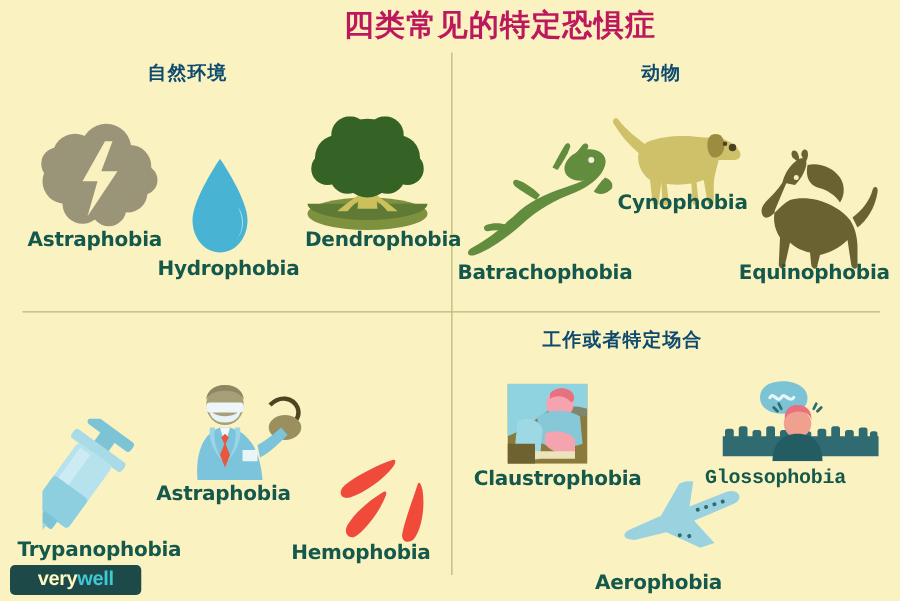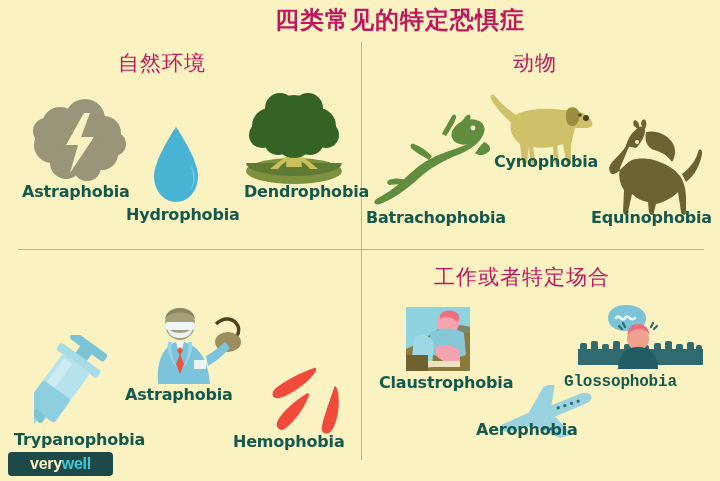--- a/index.html
+++ b/index.html
@@ -19,22 +19,22 @@
   .main-title{
     position:absolute;left:0;top:4px;width:720px;
     text-align:center;
     font-size:24px;font-weight:bold;letter-spacing:1px;
     color:#be185d;
     font-family:"DejaVu Sans","Liberation Sans",sans-serif;
     padding-left:40px;
   }
   .quad-title{
     position:absolute;
-    font-size:21px;font-weight:normal;letter-spacing:1px;
-    color:#be185d;
+    font-size:15px;font-weight:bold;letter-spacing:1px;
+    color:#0c4a6e;
     font-family:"DejaVu Sans","Liberation Sans",sans-serif;
     white-space:nowrap;
   }
   
   .v-divider{
     position:absolute;left:361px;top:42px;width:1px;height:418px;
     background:#b9b87a;
   }
   .h-divider{
     position:absolute;left:18px;top:249px;width:686px;height:1px;
@@ -253,21 +253,21 @@
           <rect x="72" y="25" width="3" height="3" rx="1"></rect>
           <rect x="79" y="25" width="3" height="3" rx="1"></rect>
           <rect x="86" y="25" width="3" height="3" rx="1"></rect>
           <rect x="93" y="25" width="3" height="3" rx="1"></rect>
           <rect x="52" y="40" width="3" height="3" rx="1"></rect>
           <rect x="59" y="43" width="3" height="3" rx="1"></rect>
         </g>
       </g>
     </svg>
   </div>
-  <div class="lbl" style="left:476px;top:420px;">Aerophobia</div>
+  <div class="lbl" style="left:476px;top:456px;">Aerophobia</div>
 
   <div class="icon" style="left:578px;top:303px;">
     <svg width="125" height="66" viewBox="0 0 125 66">
 
       <path d="M48 2 C36 2 30 8 30 15 C30 22 36 28 48 28 C51 28 54 28 56 27 L60 33 L60 26 C66 24 68 20 68 15 C68 8 60 2 48 2 Z" fill="#7cc3d6"></path>
       <path d="M38 15 C41 10 44 20 47 15 C50 10 53 20 57 15" stroke="#e9f6f8" stroke-width="2.6" fill="none" stroke-linecap="round"></path>
 
       <g fill="#2f6b70">
         <rect x="0" y="46" width="125" height="16"></rect>
         <g>

